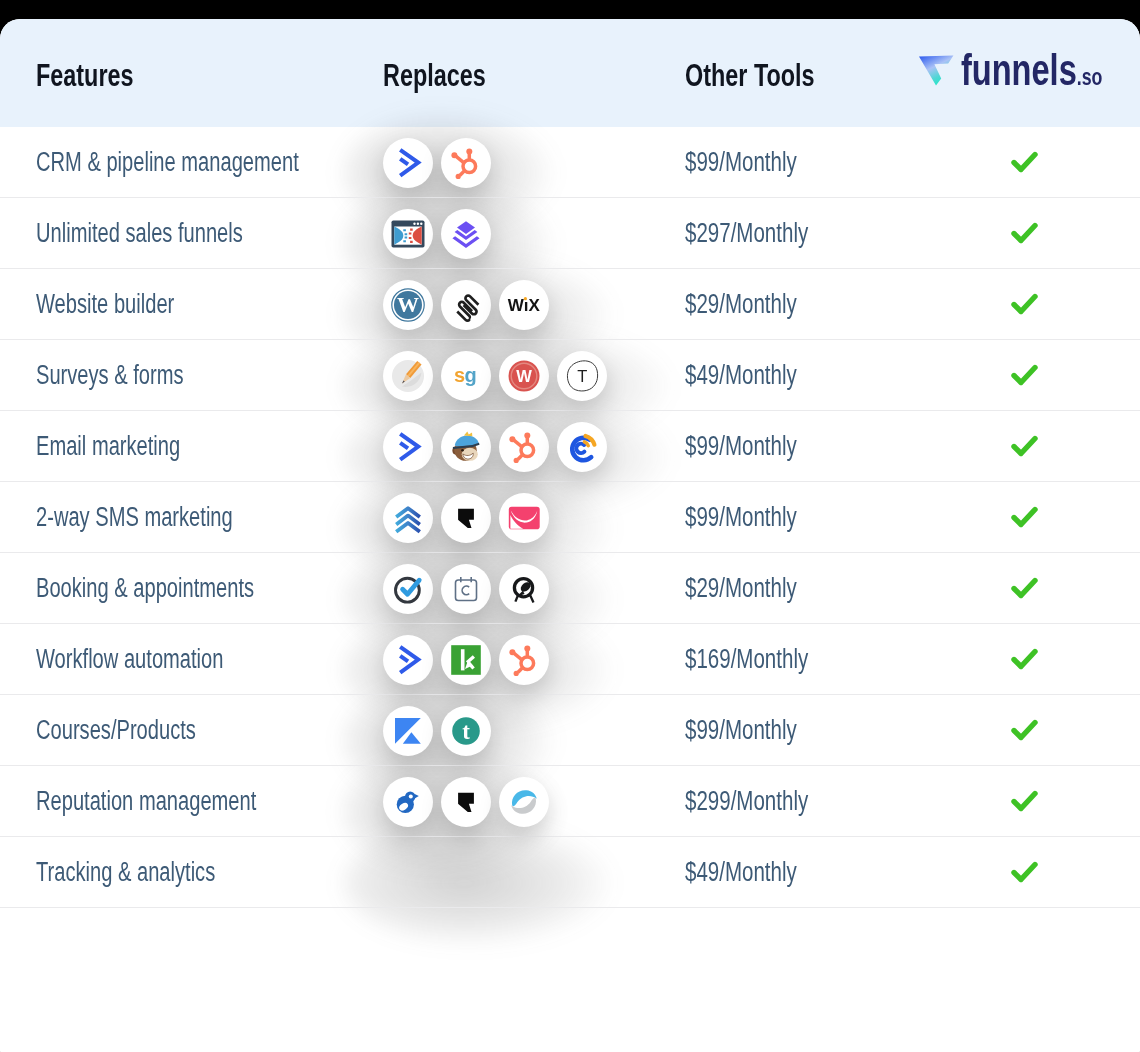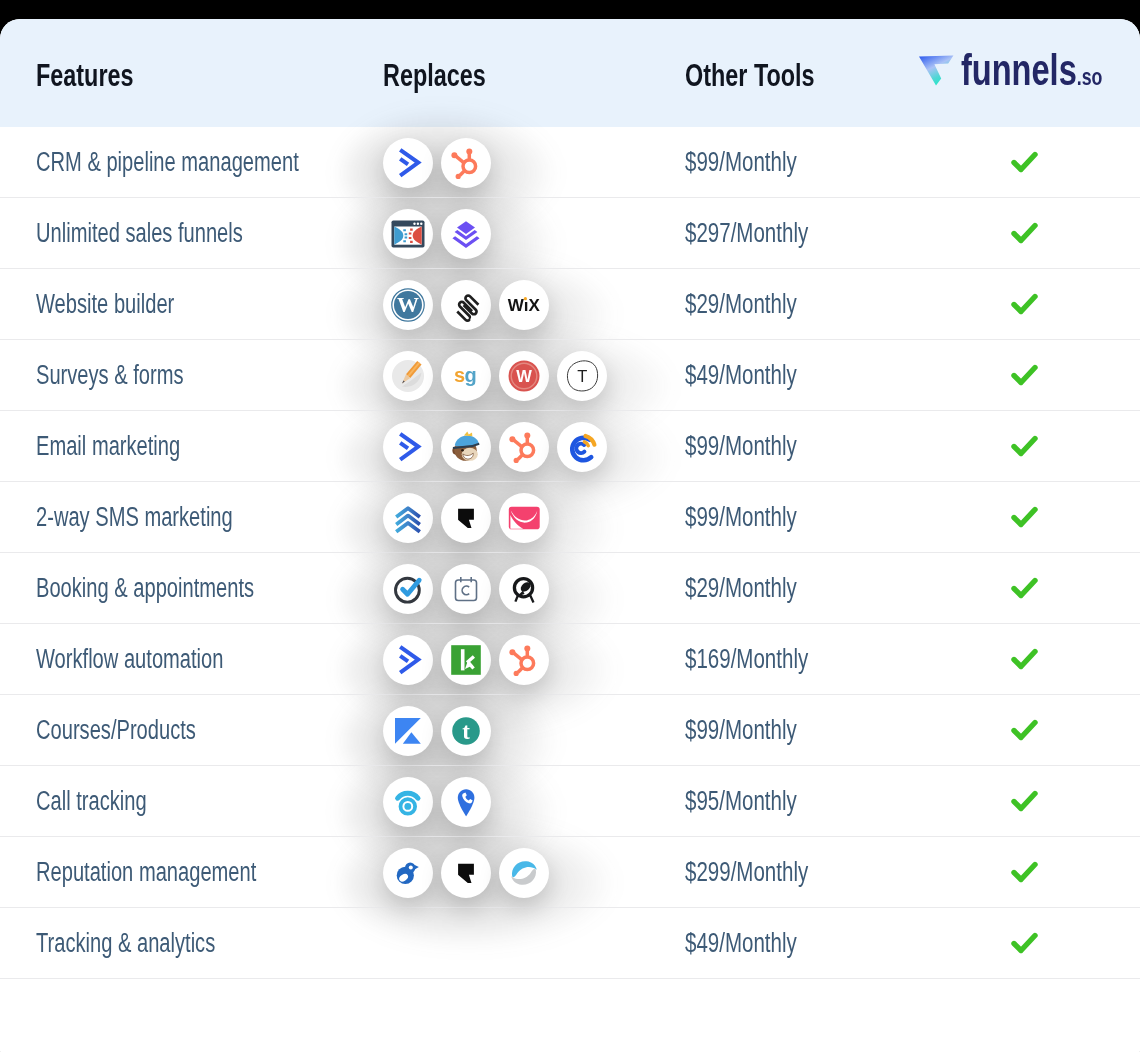--- a/index.html
+++ b/index.html
@@ -378,46 +378,20 @@
         </div>
       </div>
       <div class="price">$99/Monthly</div>
       <div class="chk">
         <svg width="42" height="32" viewBox="0 0 42 32">
           <path d="M11,16.5 L18,23.5 L32,8.5" fill="none" stroke="#3ec225" stroke-width="5.4" stroke-linecap="round" stroke-linejoin="round"></path>
         </svg>
       </div>
     </div>
 <div class="row">
-      <div class="lbl">Call tracking</div>
-      <div class="icons">
-        <div class="ic">
-          <svg width="36" height="36" viewBox="0 0 36 36">
-            <g fill="none" stroke="#35b4e4">
-              <circle cx="17.8" cy="22.4" r="7.3" stroke-width="3.8"></circle>
-              <path d="M7.6,14.2 A13,13 0 0 1 28,14.2" stroke-width="5" stroke-linecap="round"></path>
-            </g>
-            <circle cx="17.8" cy="22.4" r="3.4" fill="#35b4e4"></circle>
-          </svg>
-        </div>
-        <div class="ic">
-          <svg width="36" height="36" viewBox="0 0 36 36">
-            <path d="M18.1,5.3 C22.8,5.3 26.4,9 26.4,13.7 C26.4,20 18.1,32.3 18.1,32.3 C18.1,32.3 9.8,20 9.8,13.7 C9.8,9 13.4,5.3 18.1,5.3 Z" fill="#2e6fdf"></path>
-            <path d="M15.2,9.5 l2.2,-0.9 1.4,2.7 -1.4,1.4 c0.4,1.7 1.6,3 3.3,3.7 l1.5,-1.3 2.5,1.5 -1.1,2.2 c-0.7,0.7 -1.8,0.8 -2.8,0.5 c-3.3,-1.1 -5.8,-3.7 -6.5,-7 c-0.25,-1 0,-2.2 0.9,-2.8 Z" fill="#fff"></path>
-          </svg>
-        </div>
-      </div>
-      <div class="price">$95/Monthly</div>
-      <div class="chk">
-        <svg width="42" height="32" viewBox="0 0 42 32">
-          <path d="M11,16.5 L18,23.5 L32,8.5" fill="none" stroke="#3ec225" stroke-width="5.4" stroke-linecap="round" stroke-linejoin="round"></path>
-        </svg>
-      </div>
-    </div>
-<div class="row">
       <div class="lbl">Reputation management</div>
       <div class="icons">
         <div class="ic">
           <svg width="36" height="36" viewBox="0 0 36 36">
             <circle cx="15.3" cy="20.4" r="8.6" fill="#2268c2"></circle>
             <circle cx="20.2" cy="12.8" r="5.2" fill="#2268c2"></circle>
             <path d="M24.2,9.8 L28.8,11.9 L24.6,14.4 Z" fill="#2268c2"></path>
             <circle cx="20.8" cy="12.6" r="2" fill="#fff"></circle>
             <ellipse cx="13.6" cy="22.7" rx="4.8" ry="3.2" transform="rotate(-33 13.6 22.7)" fill="#fff"></ellipse>
           </svg>

